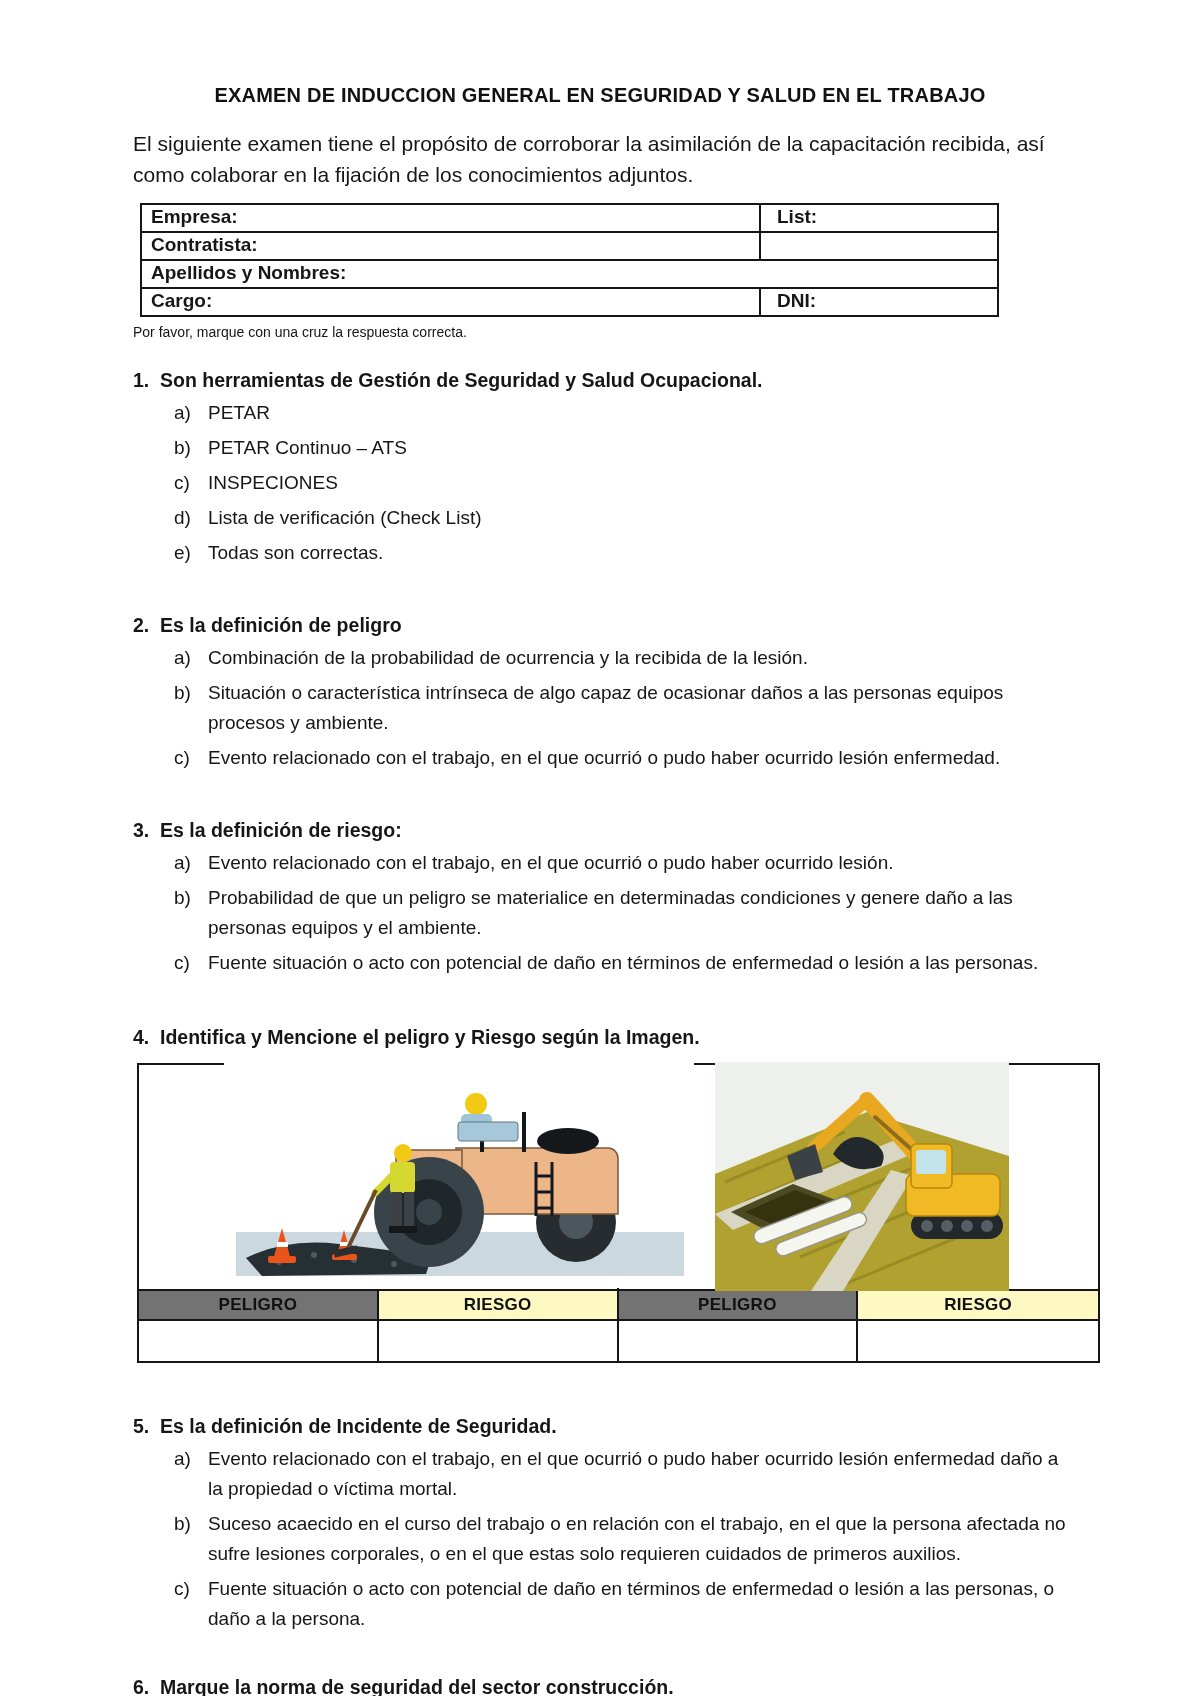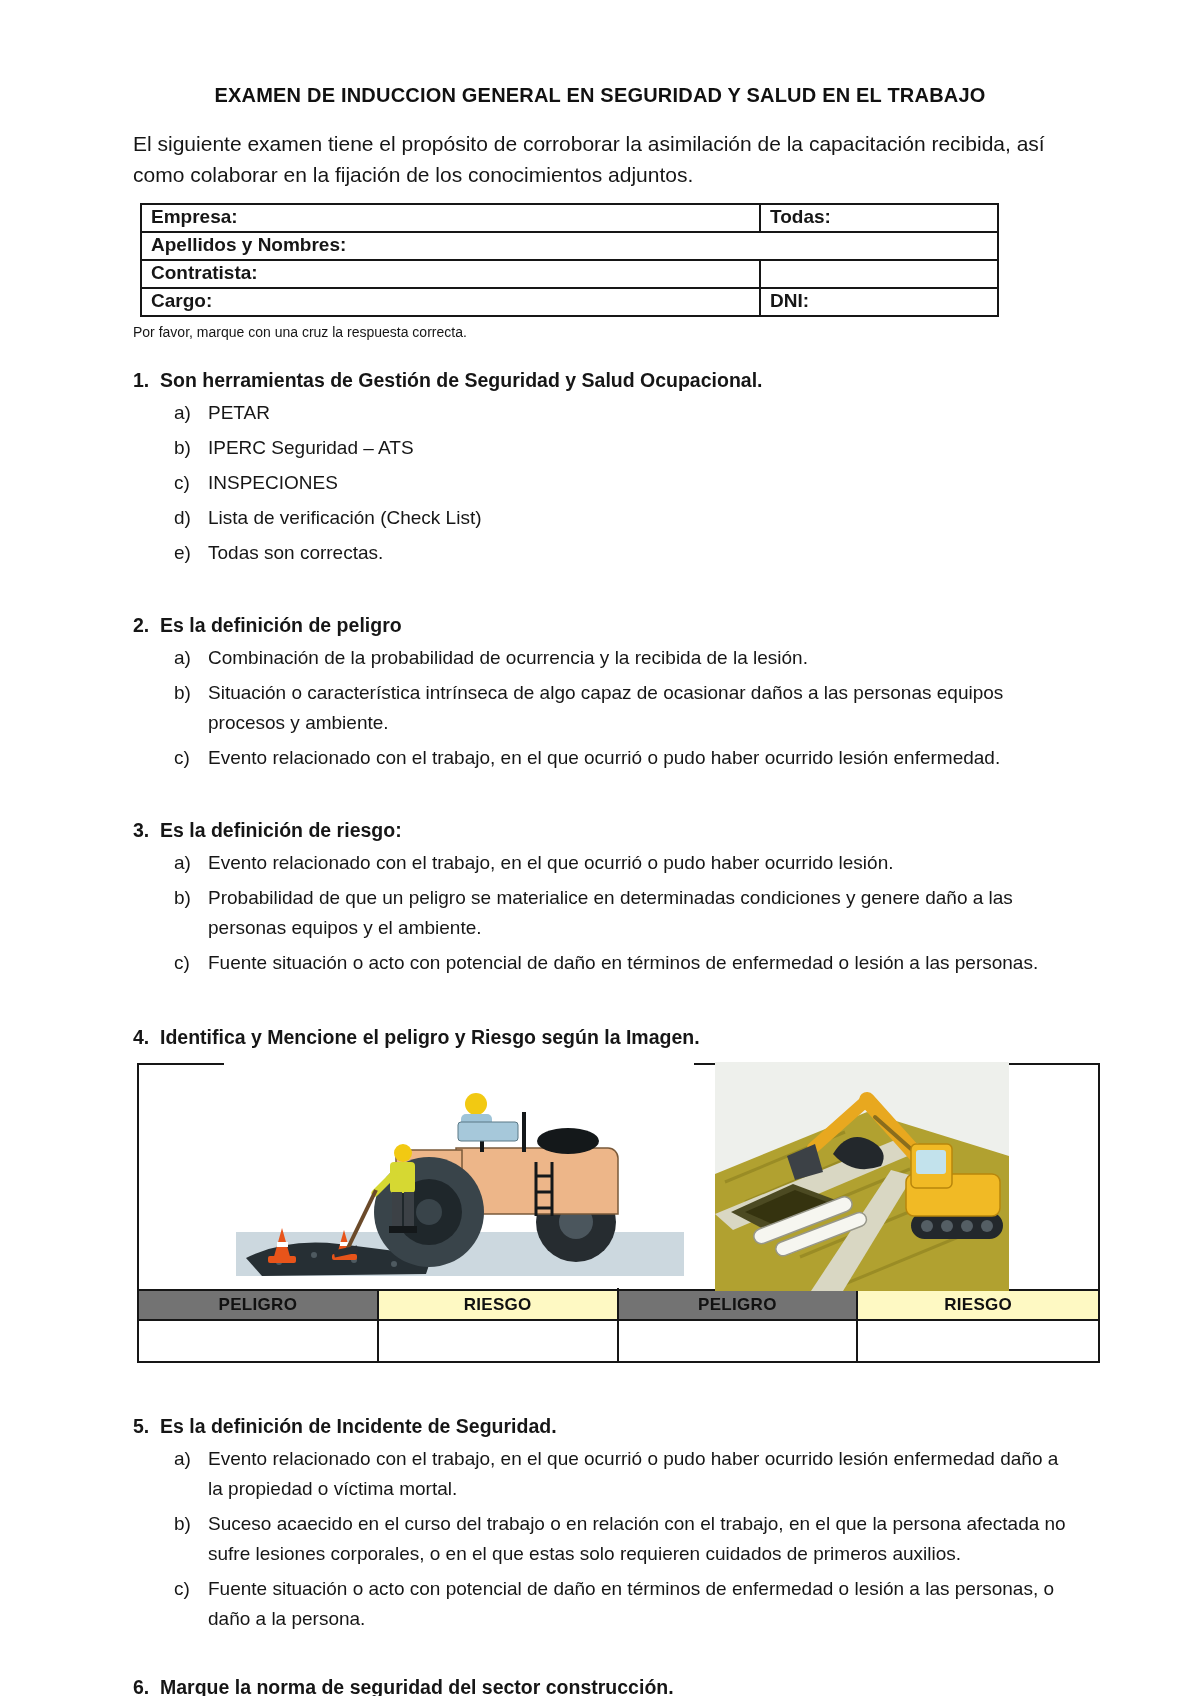--- a/index.html
+++ b/index.html
@@ -13,21 +13,21 @@
   .doc-title{
     text-align:center;font-size:20px;font-weight:bold;letter-spacing:.2px;
     margin:0;color:#111;
   }
   .intro{font-size:21px;line-height:31px;margin-top:21px;width:927px;}
 
   
   .info-table{
     margin:13px 0 0 7px;width:855px;border:2px solid #161616;
   }
-  .it-row{display:flex;height:26px;border-bottom:2px solid #161616;}
+  .it-row{display:flex;height:26px;border-bottom:2px solid #161616;gap:7px;}
   .it-row:last-child{border-bottom:none;}
   .it-cell{font-weight:bold;font-size:19px;padding:1px 0 0 9px;box-sizing:border-box;}
   .it-left{width:619px;border-right:2px solid #161616;}
   .it-right{flex:1;}
   .no-divider .it-left{border-right:none;width:100%;}
 
   .instruction{font-size:14px;margin-top:7px;}
 
   
   .q{margin-top:27px;}
@@ -67,49 +67,49 @@
 <div class="page">
   <div class="content">
 
     <h1 class="doc-title">EXAMEN DE INDUCCION GENERAL EN SEGURIDAD Y SALUD EN EL TRABAJO</h1>
 
     <div class="intro">El siguiente examen tiene el propósito de corroborar la asimilación de la capacitación recibida, así como colaborar en la fijación de los conocimientos adjuntos.</div>
 
     <div class="info-table">
       <div class="it-row">
         <div class="it-cell it-left">Empresa:</div>
-        <div class="it-cell it-right">Todas:</div>
-      </div>
-      <div class="it-row no-divider">
-        <div class="it-cell it-left">Apellidos y Nombres:</div>
+        <div class="it-cell it-right">List:</div>
       </div>
       <div class="it-row">
         <div class="it-cell it-left">Contratista:</div>
         <div class="it-cell it-right"></div>
       </div>
+      <div class="it-row no-divider">
+        <div class="it-cell it-left">Apellidos y Nombres:</div>
+      </div>
       <div class="it-row">
         <div class="it-cell it-left">Cargo:</div>
         <div class="it-cell it-right">DNI:</div>
       </div>
     </div>
 
     <div class="instruction">Por favor, marque con una cruz la respuesta correcta.</div>
 
     <div class="q">
       <div class="q-head">
         <span class="q-num">1.</span>
         <span>Son herramientas de Gestión de Seguridad y Salud Ocupacional.</span>
       </div>
       <div class="opt">
         <span class="opt-letter">a)</span>
         <span class="opt-text">PETAR</span>
       </div>
       <div class="opt">
         <span class="opt-letter">b)</span>
-        <span class="opt-text">IPERC Seguridad – ATS</span>
+        <span class="opt-text">PETAR Continuo – ATS</span>
       </div>
       <div class="opt">
         <span class="opt-letter">c)</span>
         <span class="opt-text">INSPECIONES</span>
       </div>
       <div class="opt">
         <span class="opt-letter">d)</span>
         <span class="opt-text">Lista de verificación (Check List)</span>
       </div>
       <div class="opt">

